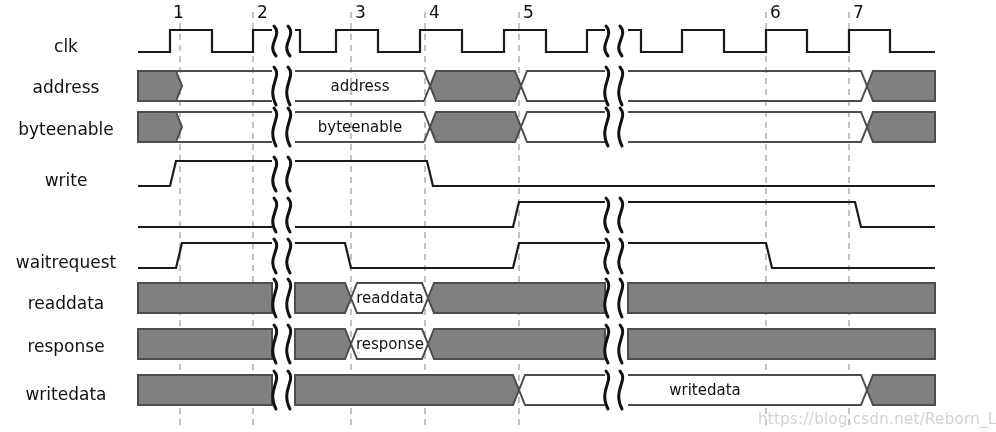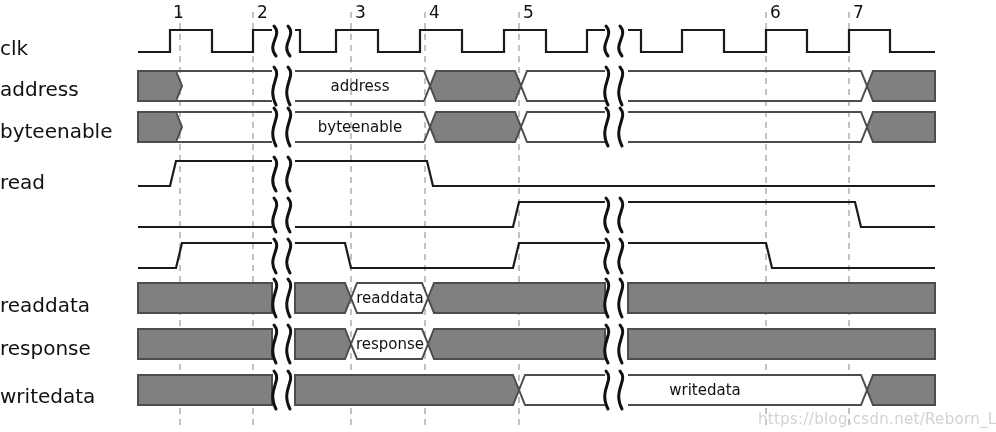--- a/index.html
+++ b/index.html
@@ -1,39 +1,40 @@
 <!DOCTYPE html>
 <html><head>
 <meta charset="utf-8">
 <style>
   html,body{margin:0;padding:0;background:#ffffff;}
   body{width:996px;height:432px;overflow:hidden;
        font-family:"DejaVu Sans","Liberation Sans",sans-serif;}
   #root{position:relative;width:996px;height:432px;}
   .labels{position:absolute;left:0;top:0;width:132px;height:432px;}
-  .sig-label{position:absolute;right:0;width:132px;text-align:left;
-             font-size:20px;color:#111111;line-height:1;white-space:nowrap;}
+  .sig-label{position:absolute;right:0;width:132px;text-align:center;
+             font-size:17px;color:#111111;line-height:1;white-space:nowrap;}
   .wave-area{position:absolute;left:0;top:0;width:996px;height:432px;}
   .marker-num{position:absolute;font-size:17px;color:#111111;line-height:1;}
   .wf-text{position:absolute;font-size:15px;color:#111111;line-height:1;
            text-align:center;white-space:nowrap;}
   .watermark{position:absolute;font-size:15px;color:#d2d2d2;line-height:1;
              white-space:nowrap;letter-spacing:.3px;}
   svg{position:absolute;left:0;top:0;}
 </style>
 </head>
 <body>
 
 <div id="root">
 
   <div class="labels">
     <div class="sig-label" style="top:38px">clk</div>
     <div class="sig-label" style="top:79px">address</div>
     <div class="sig-label" style="top:121px">byteenable</div>
-    <div class="sig-label" style="top:172px">read</div>
+    <div class="sig-label" style="top:172px">write</div>
+    <div class="sig-label" style="top:254px">waitrequest</div>
     <div class="sig-label" style="top:295px">readdata</div>
     <div class="sig-label" style="top:338px">response</div>
     <div class="sig-label" style="top:386px">writedata</div>
   </div>
 
   <svg class="wave-area" width="996" height="432" viewBox="0 0 996 432">
 
     <g stroke="#b3b3b3" stroke-width="1.6" stroke-dasharray="6,5" fill="none">
       <line x1="180" y1="12" x2="180" y2="425"></line>
       <line x1="253" y1="12" x2="253" y2="425"></line>

